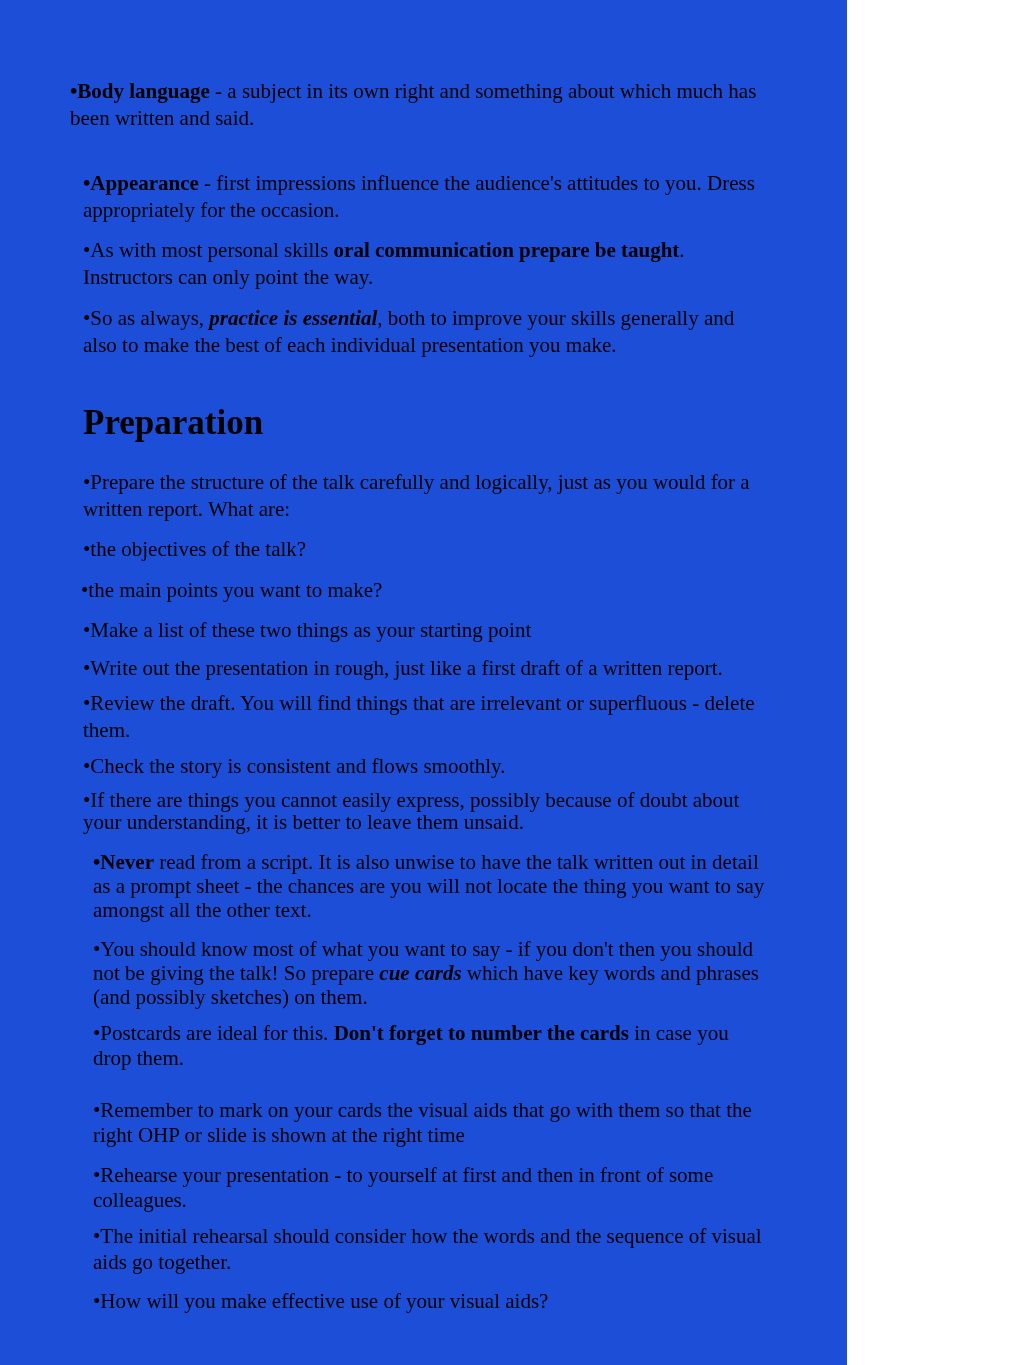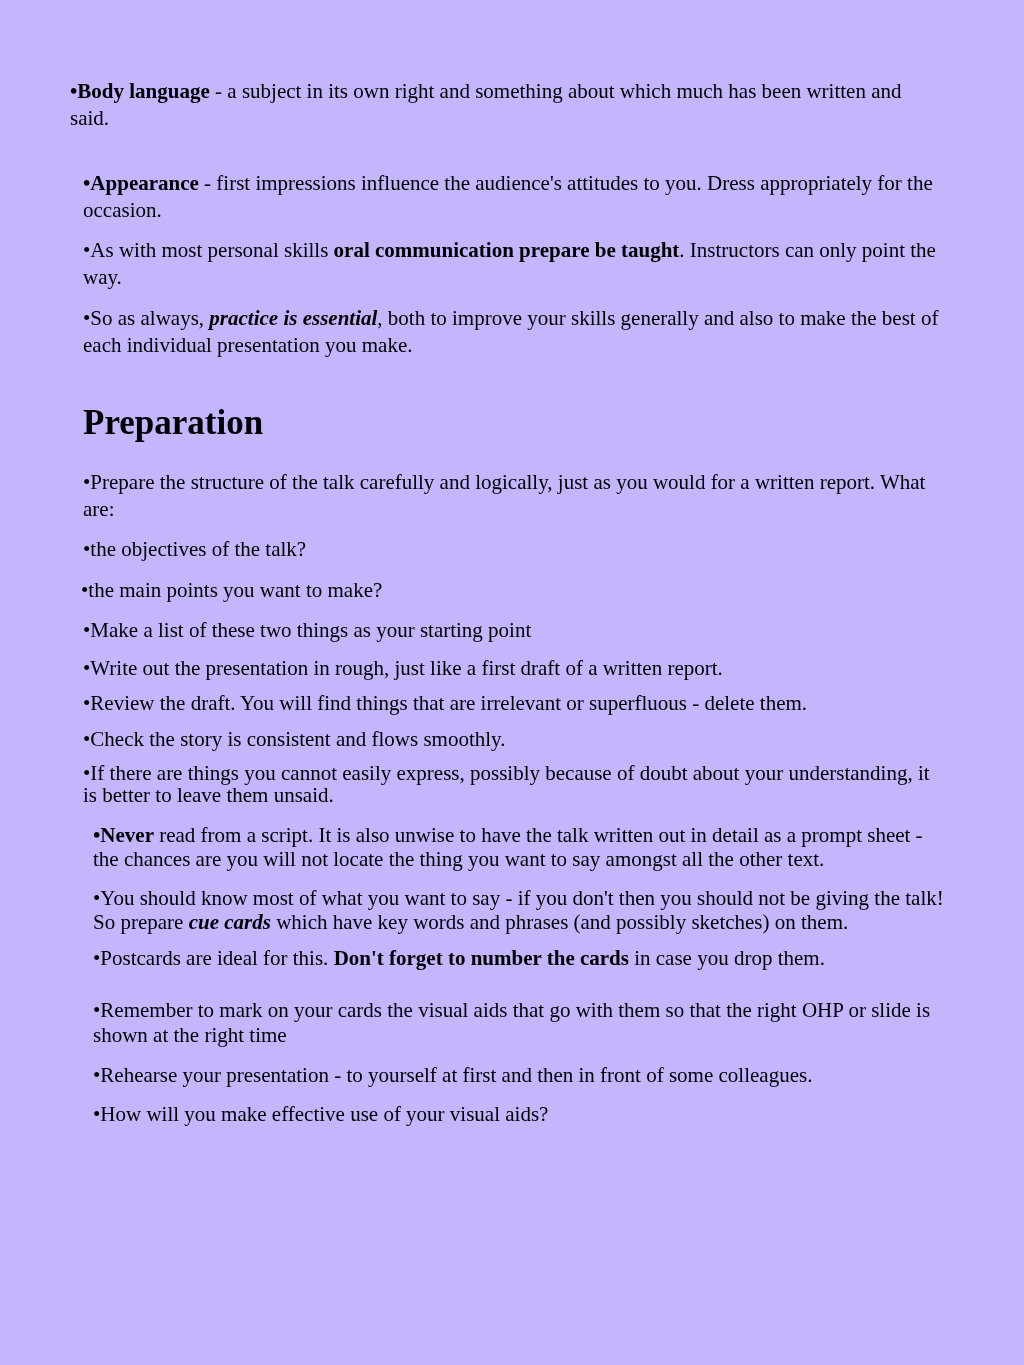--- a/index.html
+++ b/index.html
@@ -1,20 +1,20 @@
 <!DOCTYPE html>
 <html><head>
 <meta charset="utf-8">
 <style>
   html, body { margin: 0; padding: 0; background: #ffffff; }
   .page {
     position: relative;
-    width: 1024px;
+    width: 847px;
     height: 1365px;
-    background: #c4b5fd;
+    background: #1d4ed8;
     overflow: hidden;
   }
   .content {
     box-sizing: border-box;
     padding: 78px 80px 0 70px;
     font-family: "Liberation Serif", "DejaVu Serif", serif;
     font-size: 21px;
     line-height: 27px;
     color: #000000;
   }
@@ -47,15 +47,16 @@
       <p class="para indent-1" style="margin-top: 13px; line-height: 27px;"><span>•Make a list of these two things as your starting point</span></p>
       <p class="para indent-1" style="margin-top: 11px; line-height: 27px;"><span>•Write out the presentation in rough, just like a first draft of a written report.</span></p>
       <p class="para indent-1" style="margin-top: 8px; line-height: 27px;"><span>•Review the draft. You will find things that are irrelevant or superfluous - delete them.</span></p>
       <p class="para indent-1" style="margin-top: 9px; line-height: 27px;"><span>•Check the story is consistent and flows smoothly.</span></p>
       <p class="para indent-1" style="margin-top: 9px; line-height: 22px;"><span>•If there are things you cannot easily express, possibly because of doubt about your understanding, it is better to leave them unsaid.</span></p>
       <p class="para indent-2" style="margin-top: 17px; line-height: 24px;"><span class="b">•Never</span><span> read from a script. It is also unwise to have the talk written out in detail as a prompt sheet - the chances are you will not locate the thing you want to say amongst all the other text.</span></p>
       <p class="para indent-2" style="margin-top: 15px; line-height: 24px;"><span>•You should know most of what you want to say - if you don't then you should not be giving the talk! So prepare </span><span class="b i">cue cards</span><span> which have key words and phrases (and possibly sketches) on them.</span></p>
       <p class="para indent-2" style="margin-top: 12px; line-height: 25px;"><span>•Postcards are ideal for this. </span><span class="b">Don't forget to number the cards</span><span> in case you drop them.</span></p>
       <p class="para indent-2" style="margin-top: 27px; line-height: 25px;"><span>•Remember to mark on your cards the visual aids that go with them so that the right OHP or slide is shown at the right time</span></p>
       <p class="para indent-2" style="margin-top: 15px; line-height: 25px;"><span>•Rehearse your presentation - to yourself at first and then in front of some colleagues.</span></p>
+      <p class="para indent-2" style="margin-top: 10px; line-height: 26px;"><span>•The initial rehearsal should consider how the words and the sequence of visual aids go together.</span></p>
       <p class="para indent-2" style="margin-top: 13px; line-height: 26px;"><span>•How will you make effective use of your visual aids?</span></p>
     </div>
 </div>
 
 </body></html>

